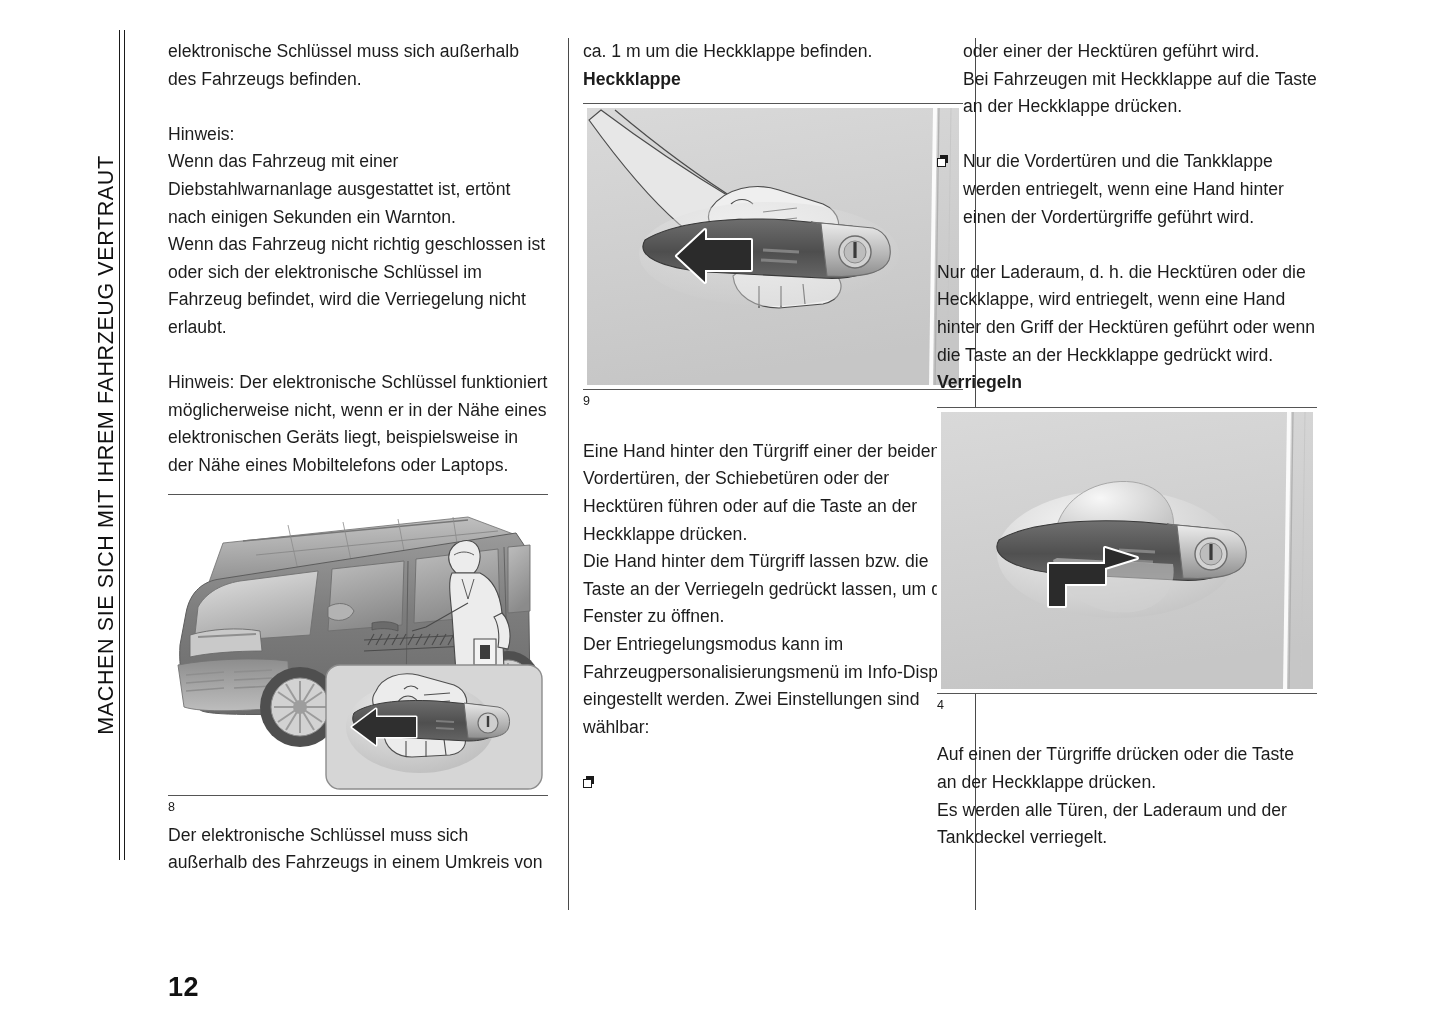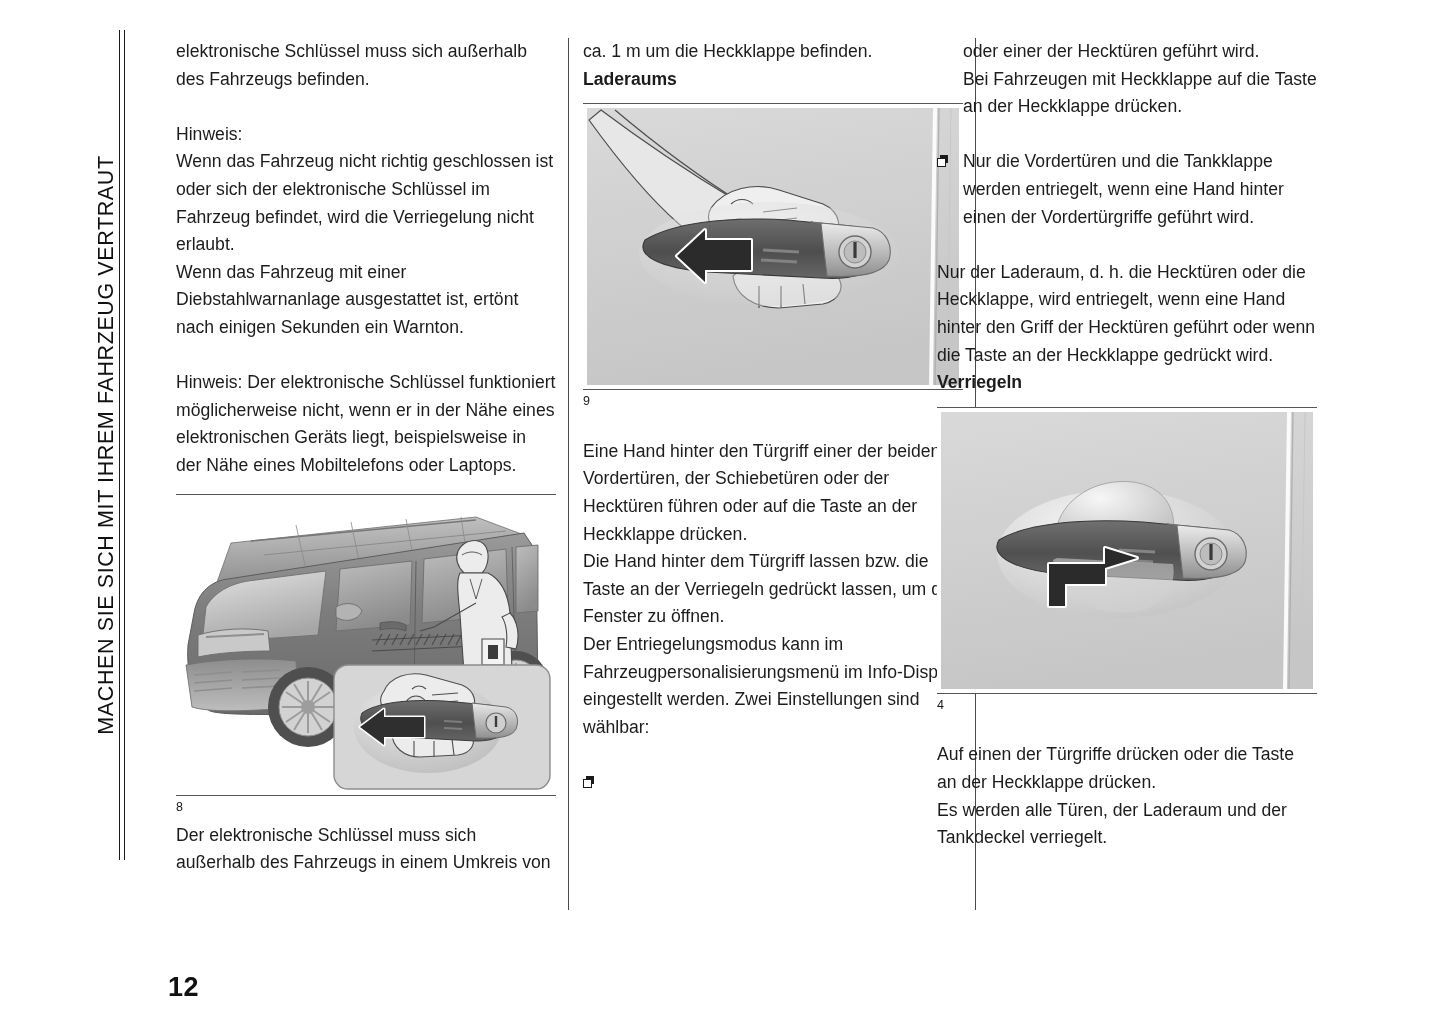--- a/index.html
+++ b/index.html
@@ -54,21 +54,21 @@
 
   
   .col {
     position: absolute;
     top: 38px;
     width: 380px;
     font-size: 17.6px;
     line-height: 27.6px;
     color: #1c1c1c;
   }
-  .col-1 { left: 176px; }
+  .col-1 { left: 168px; }
   .col-2 { left: 583px; }
   .col-3 { left: 937px; }
 
   .coldiv {
     position: absolute;
     top: 38px;
     height: 872px;
     width: 1px;
     background: #4a4a4a;
   }
@@ -165,22 +165,22 @@
 
   <div class="coldiv d1"></div>
   <div class="coldiv d2"></div>
 
   <div class="col col-1">
 
     <p>elektronische Schlüssel muss sich außerhalb des Fahrzeugs befinden.</p>
     <div class="gap"></div>
 
     <p class="bold">Hinweis:</p>
+    <p>Wenn das Fahrzeug mit einer Diebstahlwarnanlage ausgestattet ist, ertönt nach einigen Sekunden ein Warnton.</p>
     <p>Wenn das Fahrzeug nicht richtig geschlossen ist oder sich der elektronische Schlüssel im Fahrzeug befindet, wird die Verriegelung nicht erlaubt.</p>
-    <p>Wenn das Fahrzeug mit einer Diebstahlwarnanlage ausgestattet ist, ertönt nach einigen Sekunden ein Warnton.</p>
     <div class="gap"></div>
 
     <p><span class="bold">Hinweis:</span><span> Der elektronische Schlüssel funktioniert möglicherweise nicht, wenn er in der Nähe eines elektronischen Geräts liegt, beispielsweise in der Nähe eines Mobiltelefons oder Laptops.</span></p>
 
     <div class="fig figbox-8" style="margin-top:14px;">
       <div class="rule-top"></div>
       <div class="canvas">
         <svg viewBox="0 0 380 300" width="380" height="300" preserveAspectRatio="xMidYMid meet">
           <defs>
             <linearGradient id="bodyG" x1="0" y1="0" x2="0" y2="1">
@@ -355,21 +355,21 @@
       <div class="rule-bot"></div>
       <div class="cap">8</div>
     </div>
 
     <p style="margin-top:6px;">Der elektronische Schlüssel muss sich außerhalb des Fahrzeugs in einem Umkreis von</p>
   </div>
 
   <div class="col col-2">
 
     <p>ca. 1 m um die Heckklappe befinden.</p>
-    <p class="hdr">Laderaums</p>
+    <p class="hdr">Heckklappe</p>
 
     <div class="fig figbox-9" style="margin-top:10px;">
       <div class="rule-top"></div>
       <div class="canvas">
         <svg viewBox="0 0 380 285" width="380" height="285" preserveAspectRatio="xMidYMid meet">
           <defs>
             <linearGradient id="door9" x1="0" y1="0" x2="0.2" y2="1">
               <stop offset="0%" stop-color="#d9d9d9"></stop>
               <stop offset="100%" stop-color="#c6c6c6"></stop>
             </linearGradient>

